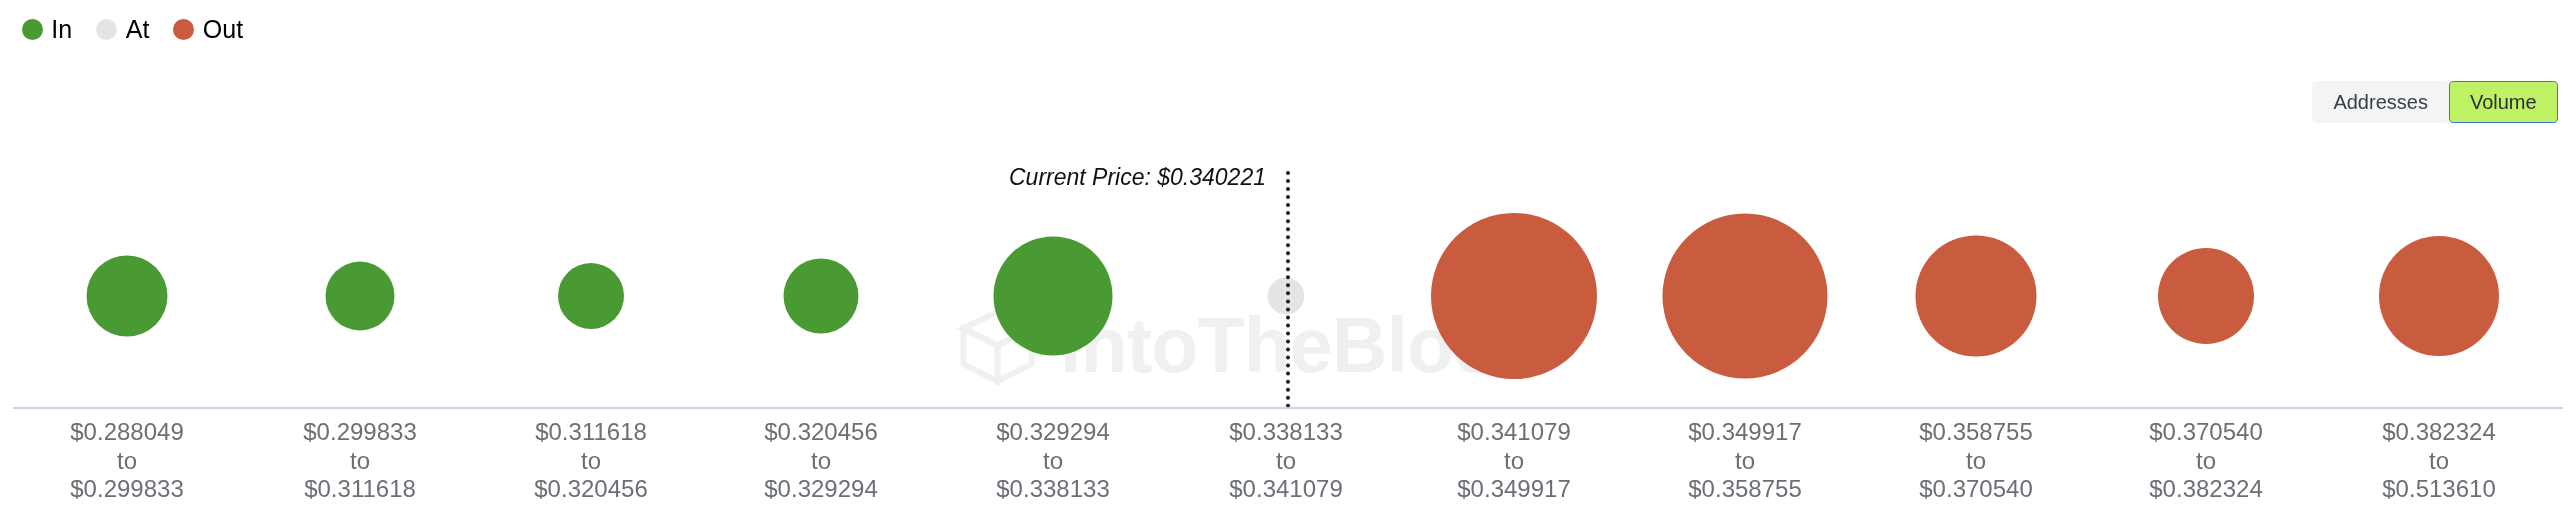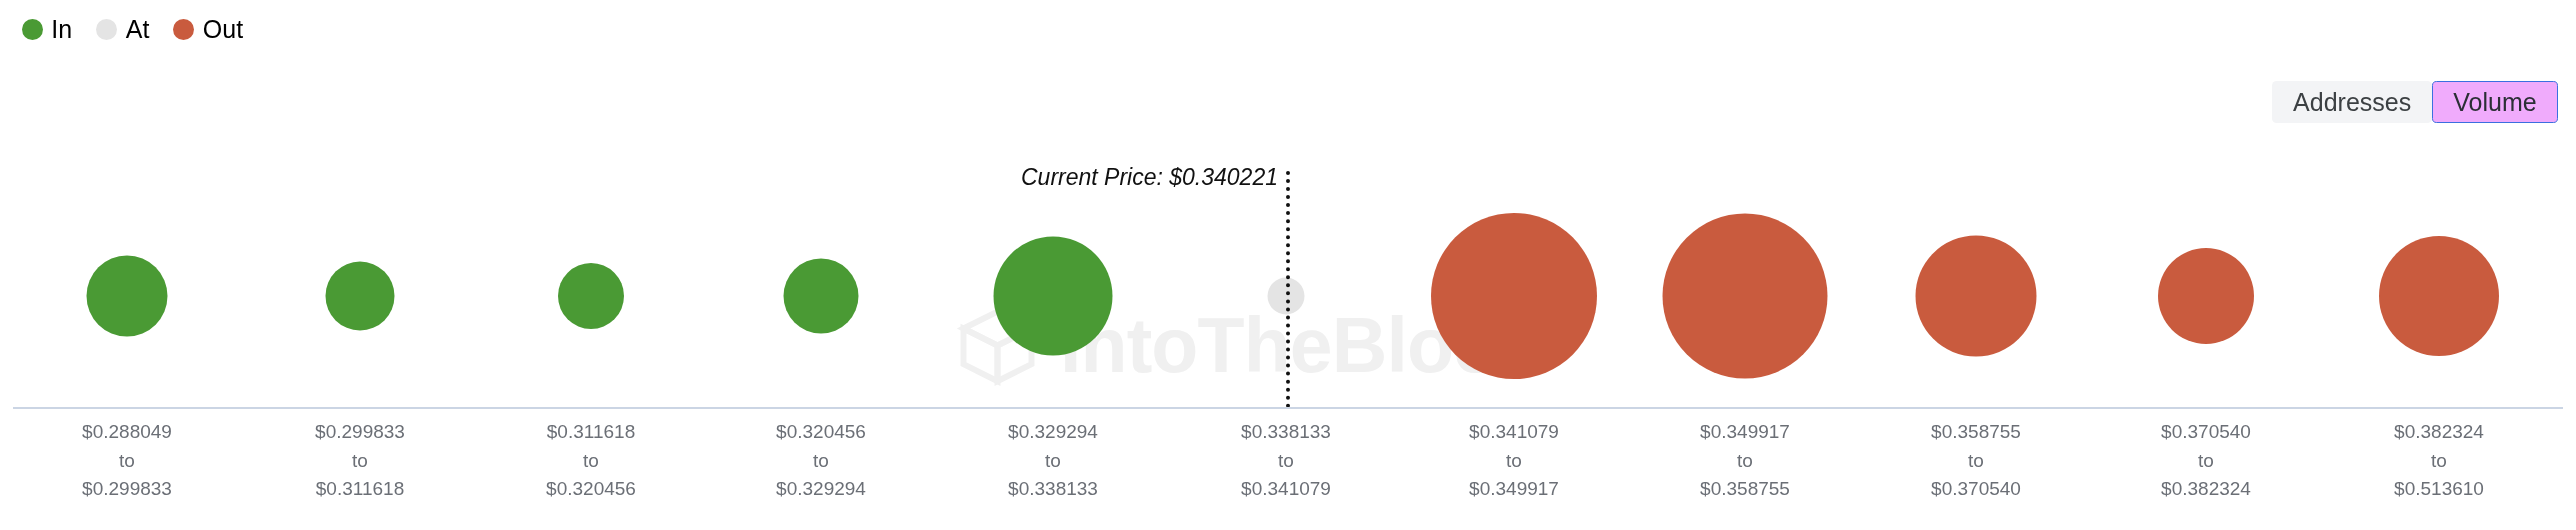--- a/index.html
+++ b/index.html
@@ -49,34 +49,34 @@
   .toggle-group {
     position: absolute;
     right: 18.4px;
     top: 81px;
     display: flex;
     align-items: stretch;
     height: 42px;
   }
   .toggle-btn {
     font-family: "Liberation Sans", sans-serif;
-    font-size: 25px;
+    font-size: 20px;
     padding: 0 20px;
     display: flex;
     align-items: center;
     justify-content: center;
     background: #f3f4f6;
     color: #3c4043;
     border: 0.9px solid transparent;
     border-radius: 4.6px;
     cursor: pointer;
     white-space: nowrap;
   }
   .toggle-btn.active {
-    background: #f0abfc;
+    background: #bef264;
     border: 1.8px solid #3b6fe0;
     color: #2b2f35;
     border-radius: 4.6px;
   }
 
   
   .plot {
     position: absolute;
     left: 0;
     top: 0;
@@ -145,21 +145,21 @@
     position: absolute;
     left: 0;
     top: 418px;
     width: 2576px;
     height: 101px;
   }
   .xlabel {
     position: absolute;
     transform: translateX(-50%);
     text-align: center;
-    font-size: 19px;
+    font-size: 24px;
     line-height: 28.5px;
     color: #6b6f76;
     white-space: nowrap;
   }
   .xlabel .to { display: block; }
 </style>
 </head>
 <body>
 
 <div id="root">
@@ -205,21 +205,21 @@
         <div class="bubble" style="width: 119px; height: 119px; left: 1053px; top: 296px; background: rgb(74, 154, 52);"></div>
         <div class="bubble" style="width: 37px; height: 37px; left: 1286px; top: 296px; background: rgb(228, 228, 228);"></div>
         <div class="bubble" style="width: 166px; height: 166px; left: 1514px; top: 296px; background: rgb(201, 91, 62);"></div>
         <div class="bubble" style="width: 165px; height: 165px; left: 1745px; top: 296px; background: rgb(201, 91, 62);"></div>
         <div class="bubble" style="width: 121px; height: 121px; left: 1976px; top: 296px; background: rgb(201, 91, 62);"></div>
         <div class="bubble" style="width: 96px; height: 96px; left: 2206px; top: 296px; background: rgb(201, 91, 62);"></div>
         <div class="bubble" style="width: 120px; height: 120px; left: 2439px; top: 296px; background: rgb(201, 91, 62);"></div>
       </div>
 
     <div class="price-line" id="price-line" style="left: 1286px;"></div>
-    <div class="price-label" id="price-label" style="left: 1286px; margin-left: 12px;">Current Price: $0.340221</div>
+    <div class="price-label" id="price-label" style="left: 1286px;">Current Price: $0.340221</div>
 
     <div class="axis-line"></div>
 
     <div class="xlabels" id="xlabels">
         <div class="xlabel" style="left: 127px;">
           <span class="to">$0.288049</span>
           <span class="to">to</span>
           <span class="to">$0.299833</span>
         </div>
         <div class="xlabel" style="left: 360px;">

